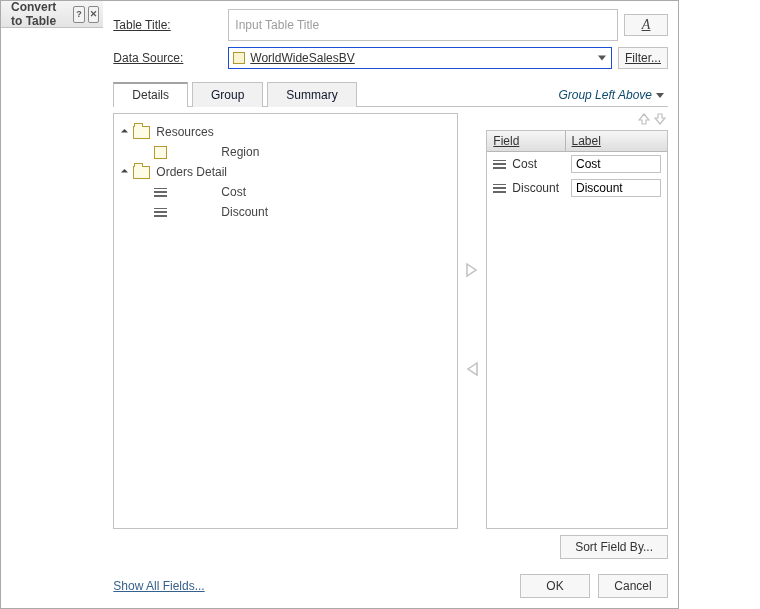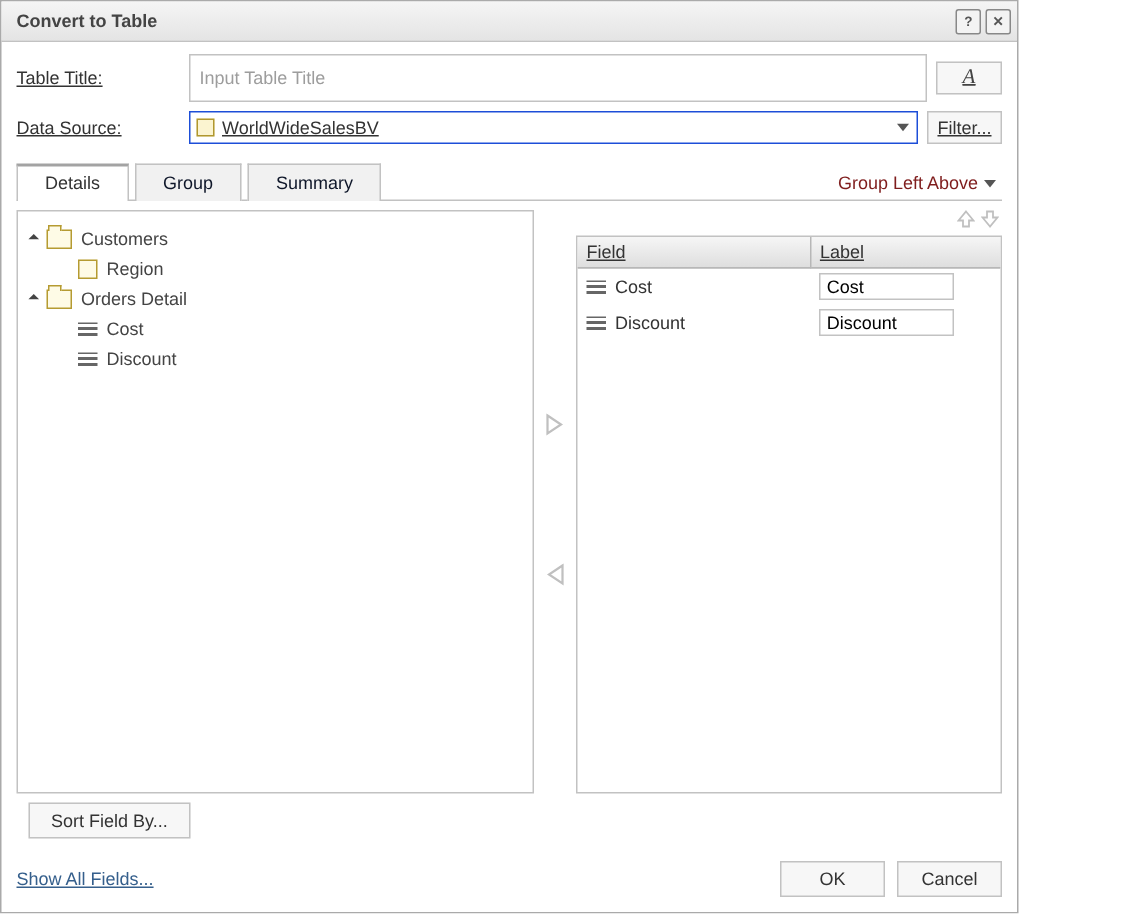--- a/index.html
+++ b/index.html
@@ -9,21 +9,21 @@
     font-size: 12px;
     color: #333;
     background: #fff;
   }
   .dialog {
     width: 679px;
     height: 609px;
     box-sizing: border-box;
     border: 1px solid #aaa;
     display: flex;
-    flex-direction: column;
+    flex-direction: row;
     background: #fff;
   }
   
   .titlebar {
     background: linear-gradient(#f5f5f5,#e4e4e4);
     border-bottom: 1px solid #c2c2c2;
     height: 26px;
     display: flex;
     align-items: center;
     padding: 0 4px 0 10px;
@@ -147,23 +147,24 @@
     content:"";
     position:absolute;
     left:0; right:0; bottom:-1px;
     height:1px;
     background:#fff;
   }
   .tab-filler { flex:1; }
   .group-left {
     display: flex;
     align-items: center;
-    color: #7f1d1d;
+    color: #0c4a6e;
     padding-right: 4px;
     padding-bottom: 4px;
+    font-style: italic;
   }
   .group-left .caret {
     width: 0; height: 0;
     border-left: 4px solid transparent;
     border-right: 4px solid transparent;
     border-top: 5px solid #555;
     margin-left: 4px;
   }
   
   .panel-row {
@@ -245,20 +246,21 @@
     content: "";
     position:absolute;
     top:-4px; left:0;
     width:7px; height:3px;
     border:1px solid #b59b32;
     border-bottom:none;
     background:#fefbe6;
   }
   .sub {
     padding-left: 34px;
+    gap: 48px;
   }
   .check {
     width: 11px; height: 11px;
     border: 1px solid #b59b32;
     background: #fefbe6;
     margin-right: 6px;
   }
   .lines {
     width: 13px; height: 11px;
     display: flex;
@@ -331,21 +333,21 @@
     padding: 1px 4px;
     width: 90px;
     font: inherit;
     box-sizing: border-box;
     height: 18px;
   }
   .field-cell { display:flex; align-items:center; }
   
   .footer-row1 {
     display:flex;
-    justify-content:flex-start;
+    justify-content:flex-end;
     margin-top:6px;
   }
   .footer-row2 {
     display:flex;
     align-items:center;
     margin-top:15px;
   }
   .footer-row2 .spacer { flex:1; }
   .link {
     color: #355f8c;
@@ -410,21 +412,21 @@
       </div>
     </div>
 
     <div class="panel-row">
 
       <div class="left-col">
         <div class="tree">
           <div class="tree-row">
             <span class="toggle"></span>
             <span class="folder"></span>
-            <span>Customers</span>
+            <span>Resources</span>
           </div>
           <div class="tree-row sub">
             <span class="check"></span>
             <span>Region</span>
           </div>
           <div class="tree-row">
             <span class="toggle"></span>
             <span class="folder"></span>
             <span>Orders Detail</span>
           </div>

